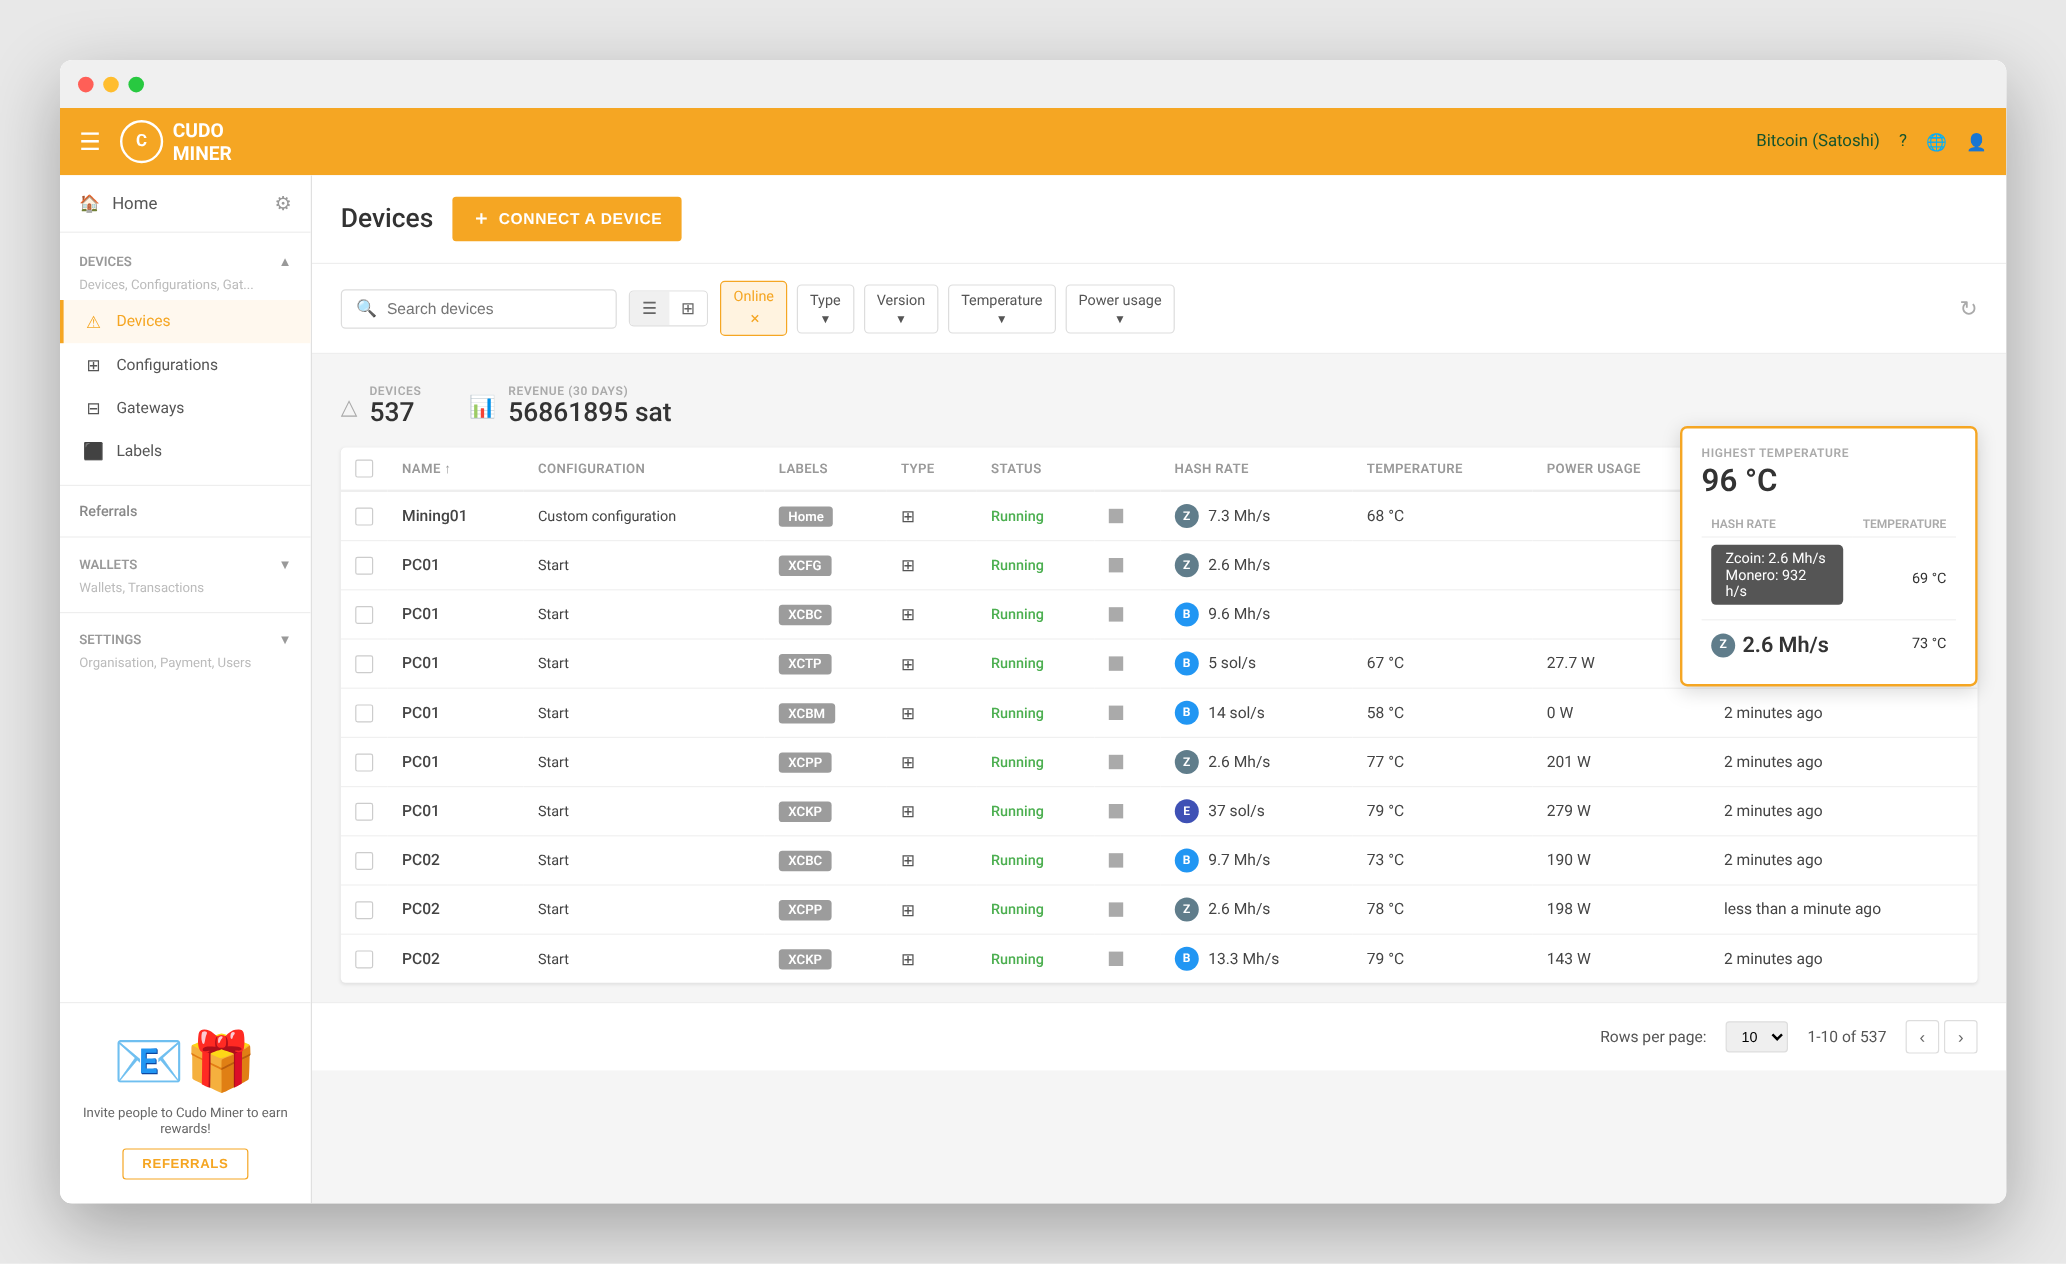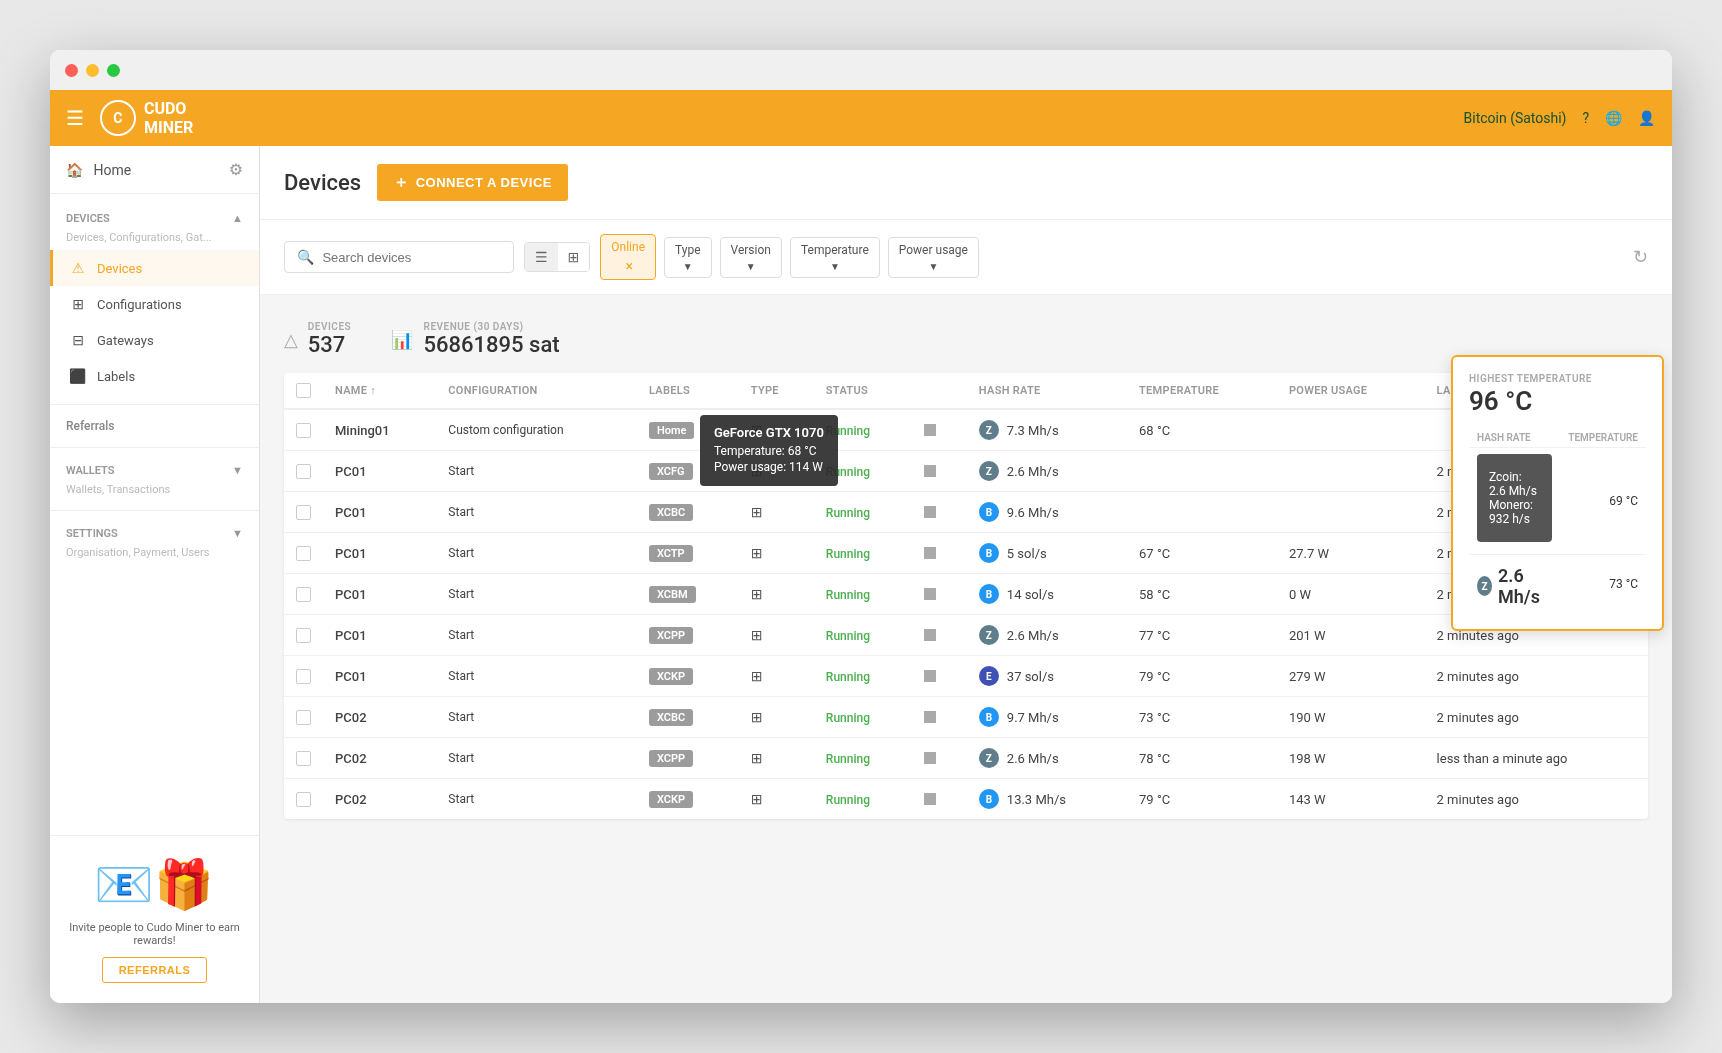--- a/index.html
+++ b/index.html
@@ -144,21 +144,21 @@
       z-index: 50;
       box-shadow: 0 4px 16px rgba(0,0,0,0.15);
     }
     .temp-card .tc-label { font-size: 10px; color: #aaa; font-weight: 600; text-transform: uppercase; letter-spacing: 0.5px; margin-bottom: 2px; }
     .temp-card .tc-value { font-size: 26px; font-weight: 600; color: #333; margin-bottom: 12px; }
     .temp-card .tc-table { width: 100%; border-collapse: collapse; font-size: 12px; }
     .temp-card .tc-table th { color: #aaa; font-size: 10px; text-transform: uppercase; padding: 4px 8px; text-align: right; font-weight: 600; }
     .temp-card .tc-table th:first-child { text-align: left; }
     .temp-card .tc-table td { padding: 6px 8px; color: #333; text-align: right; border-top: 1px solid #f0f0f0; }
     .temp-card .tc-table td:first-child { text-align: left; }
-    .hash-info-box { background: #555; color: white; border-radius: 4px; padding: 16px 12px; margin-bottom: 6px; font-size: 12px; }
+    .hash-info-box { background: #555; color: white; border-radius: 4px; padding: 4px 12px; margin-bottom: 6px; font-size: 12px; }
     .hash-rate-val { font-size: 18px; font-weight: 600; display: flex; align-items: center; gap: 6px; margin-top: 4px; }
 
     .col-sort { display: inline-flex; align-items: center; gap: 4px; cursor: pointer; }
   </style>
 </head>
 <body>
 
 <div class="window">
 
   <div class="titlebar">
@@ -567,33 +567,22 @@
         13.3 Mh/s 
       </div>
     </td>
     <td>79 °C</td>
     <td>143 W</td>
     <td>2 minutes ago</td>
   </tr>
               </tbody>
           </table>
 
-          <div class="tooltip-overlay" style="left: 440px; top: 120px;">
-            <div class="tt-title">GeForce GTX 1070</div>
-            <div class="tt-row">
-              <span>Temperature:</span>
-              <span>68 °C</span>
-            </div>
-            <div class="tt-row">
-              <span>Power usage:</span>
-              <span>114 W</span>
-            </div>
-          </div>
-
-          <div class="temp-card" style="right: 8px; top: 60px; width: 213px;">
+
+          <div class="temp-card" style="right: 24px; top: 60px; width: 248px;">
             <div class="tc-label">HIGHEST TEMPERATURE</div>
             <div class="tc-value">96 °C</div>
             <table class="tc-table">
               <thead>
                 <tr>
                   <th>Hash rate</th>
                   <th>Temperature</th>
                 </tr>
               </thead>
               <tbody>
@@ -613,16 +602,29 @@
                       <span>2.6 Mh/s</span>
                     </div>
                   </td>
                   <td>73 °C</td>
                 </tr>
               </tbody>
             </table>
           </div>
         </div>
 
+        <div class="pagination">
+          <span>Rows per page:</span>
+          <select>
+            <option>10</option>
+            <option>25</option>
+            <option>50</option>
+          </select>
+          <span>1-10 of 537</span>
+          <div class="pagination-nav">
+            <button class="page-btn">‹</button>
+            <button class="page-btn">›</button>
+          </div>
+        </div>
       </div>
     </div>
   </div>
 </div>
 
 </body></html>

